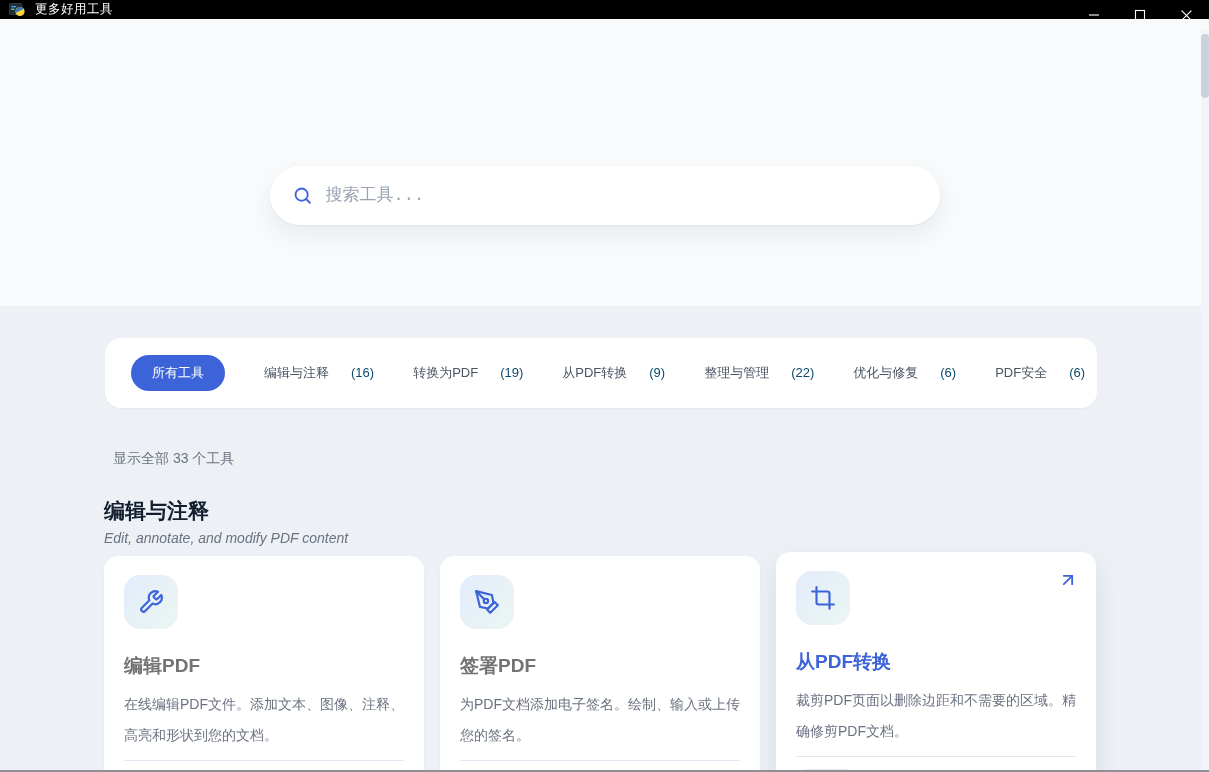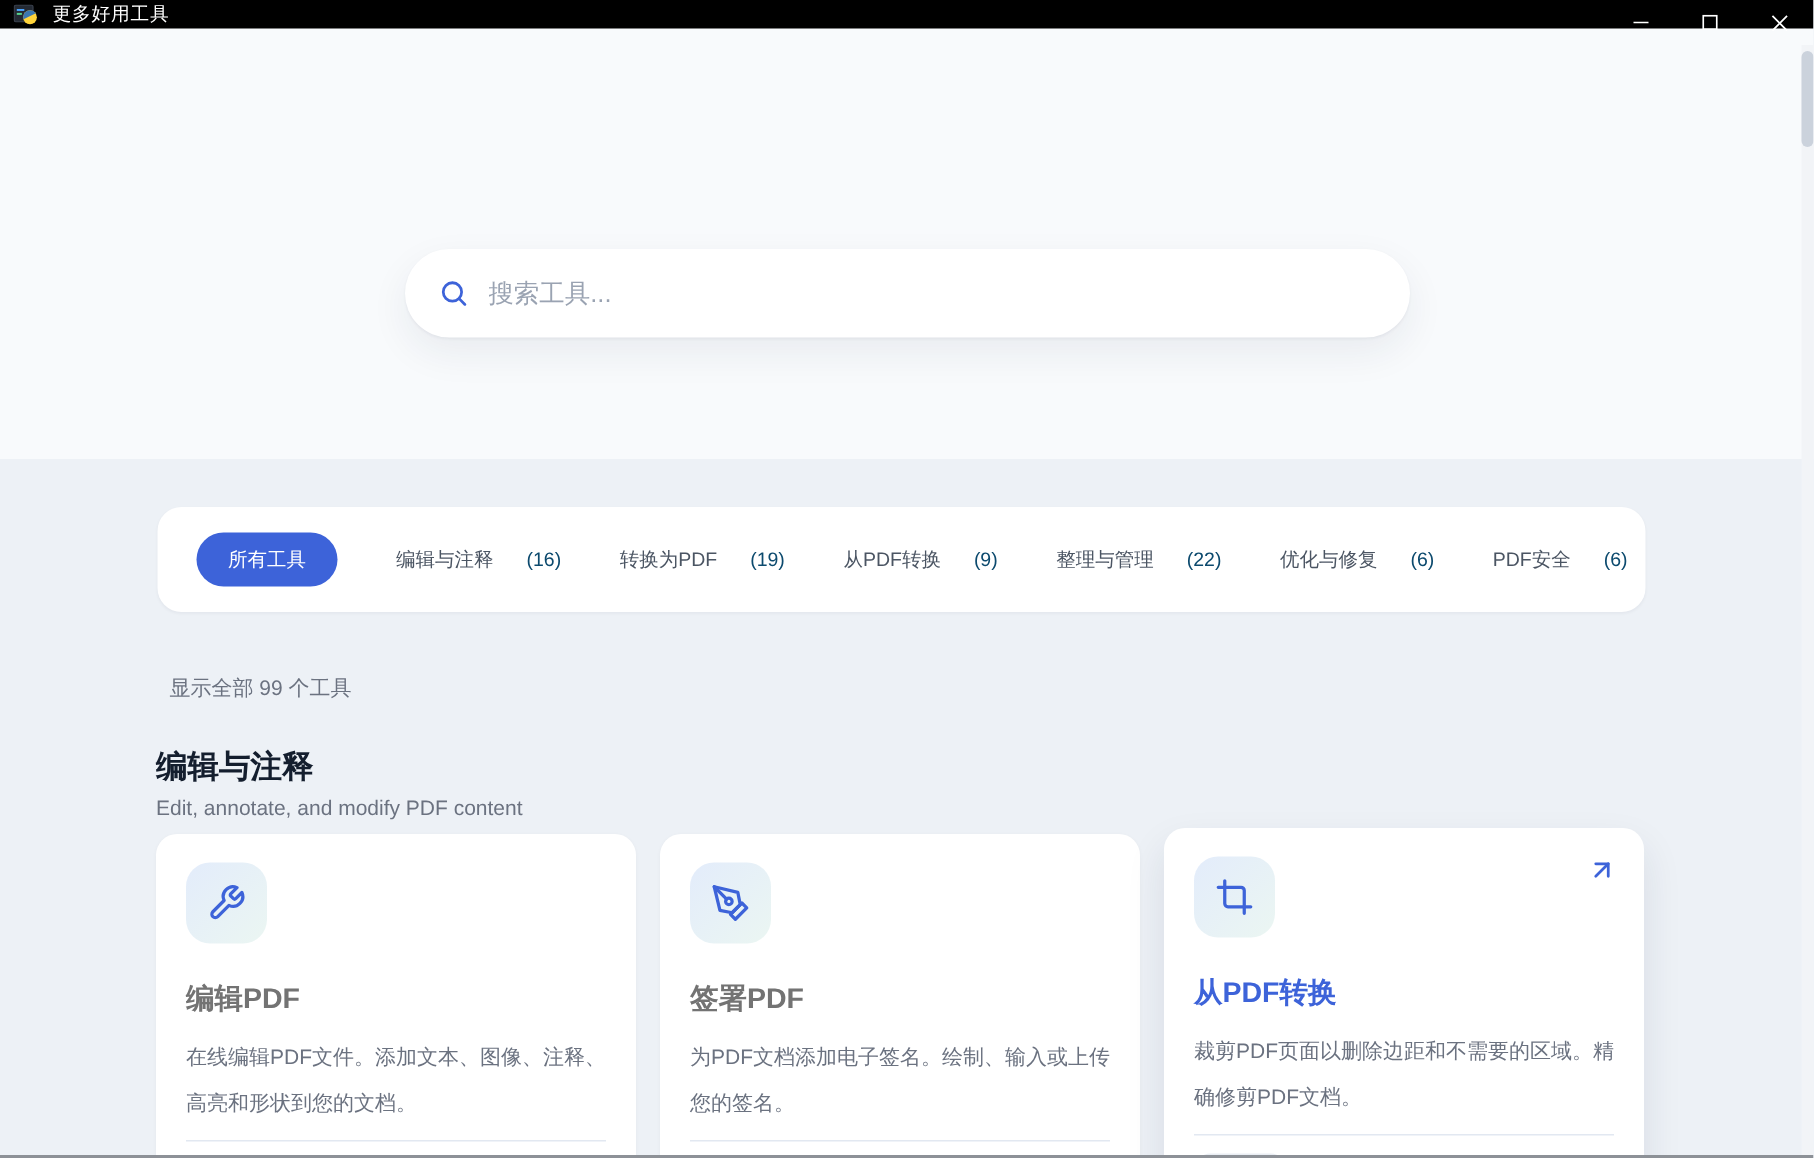--- a/index.html
+++ b/index.html
@@ -26,21 +26,21 @@
   .hero { height:287px; background:#f8fafc; }
   .search-wrap {
     width:670px; height:59px; margin:0 auto; position:relative; top:147px;
     background:#fff; border-radius:30px;
     box-shadow:0 10px 26px rgba(30,42,72,.07), 0 1px 2px rgba(30,42,72,.06);
     display:flex; align-items:center; padding:0 22px;
   }
   .search-wrap .search-icon { color:#3d63d9; display:flex; }
   .search-input {
     border:none; outline:none; background:transparent; flex:1; margin-left:13px;
-    font-size:17px; color:#1a2332; font-family:Liberation Sans, sans-serif;
+    font-size:17px; color:#1a2332; font-family:Liberation Mono, monospace;
   }
   .search-input::placeholder { color:#9aa3b2; }
 
   
   .tools { background:#edf1f6; min-height:455px; padding-bottom:40px; }
 
   .tabbar {
     width:992px; margin:0 0 0 105px; position:relative; top:32px;
     background:#fff; border-radius:16px; height:70px;
     box-shadow:0 1px 2px rgba(16,24,40,.04);
@@ -50,21 +50,21 @@
   .tab { color:#4b5563; cursor:pointer; }
   .tab .count { color:#0c4a6e; margin-left:22px; }
   .tab.active {
     background:#3d63d9; color:#fff; border-radius:999px; padding:9px 21px;
     font-weight:500;
   }
 
   .meta { margin:74px 0 0 113px; font-size:14px; color:#6b7280; }
 
   .section-title { margin:29px 0 0 104px; font-size:21px; font-weight:700; color:#141e2e; }
-  .section-sub { margin:5px 0 0 104px; font-size:14px; color:#6b7280; }
+  .section-sub { margin:5px 0 0 104px; font-size:14px; color:#6b7280;font-style:italic; }
 
   .grid {
     margin:10px 0 0 104px; display:grid;
     grid-template-columns:repeat(3,320px); gap:16px;
   }
   .card {
     background:#fff; border-radius:14px; padding:19px 20px; height:242px;
     position:relative; box-shadow:0 1px 3px rgba(16,24,40,.04); cursor:pointer;
   }
   .card.hovered {
@@ -163,21 +163,21 @@
       <span>整理与管理</span><span class="count">(22)</span>
     </span>
     <span class="tab">
       <span>优化与修复</span><span class="count">(6)</span>
     </span>
     <span class="tab">
       <span>PDF安全</span><span class="count">(6)</span>
     </span>
   </div>
 
-  <div class="meta">显示全部 99 个工具</div>
+  <div class="meta">显示全部 33 个工具</div>
 
   <h2 class="section-title">编辑与注释</h2>
   <div class="section-sub">Edit, annotate, and modify PDF content</div>
 
   <div class="grid">
 
     <div class="card">
       <div class="tile">
         <svg width="26" height="26" viewBox="0 0 24 24" fill="none" stroke="currentColor" stroke-width="2" stroke-linecap="round" stroke-linejoin="round">
           <path d="M14.7 6.3a1 1 0 0 0 0 1.4l1.6 1.6a1 1 0 0 0 1.4 0l3.77-3.77a6 6 0 0 1-7.94 7.94l-6.91 6.91a2.12 2.12 0 0 1-3-3l6.91-6.91a6 6 0 0 1 7.94-7.94l-3.76 3.76z"></path>

